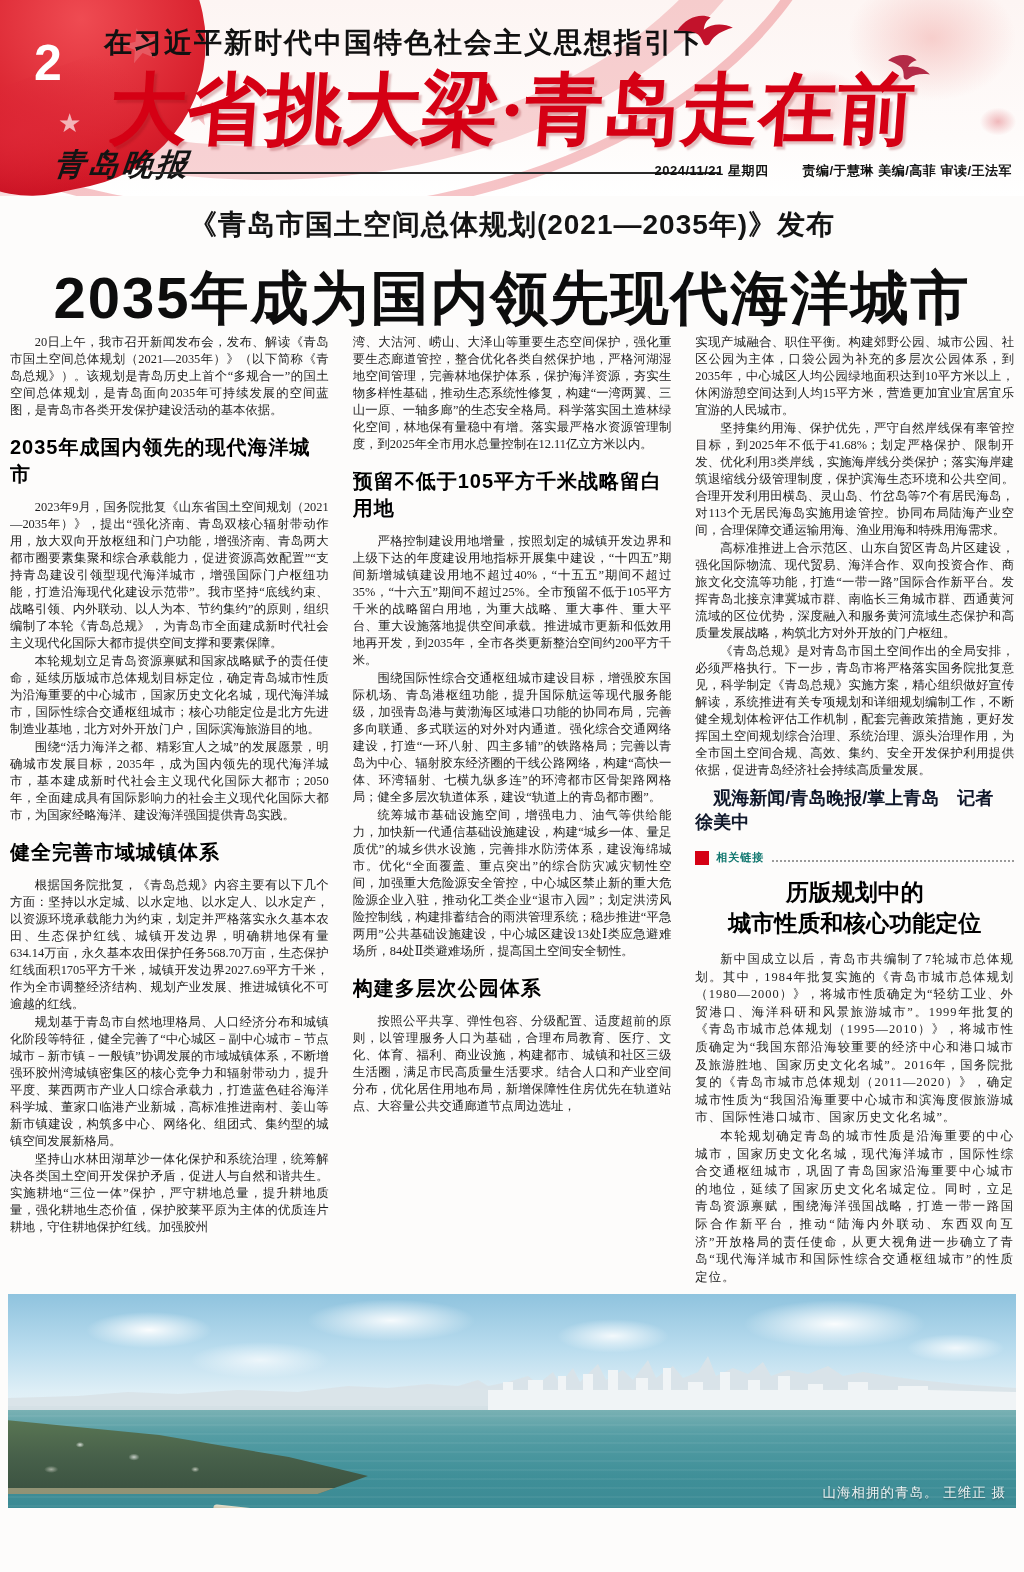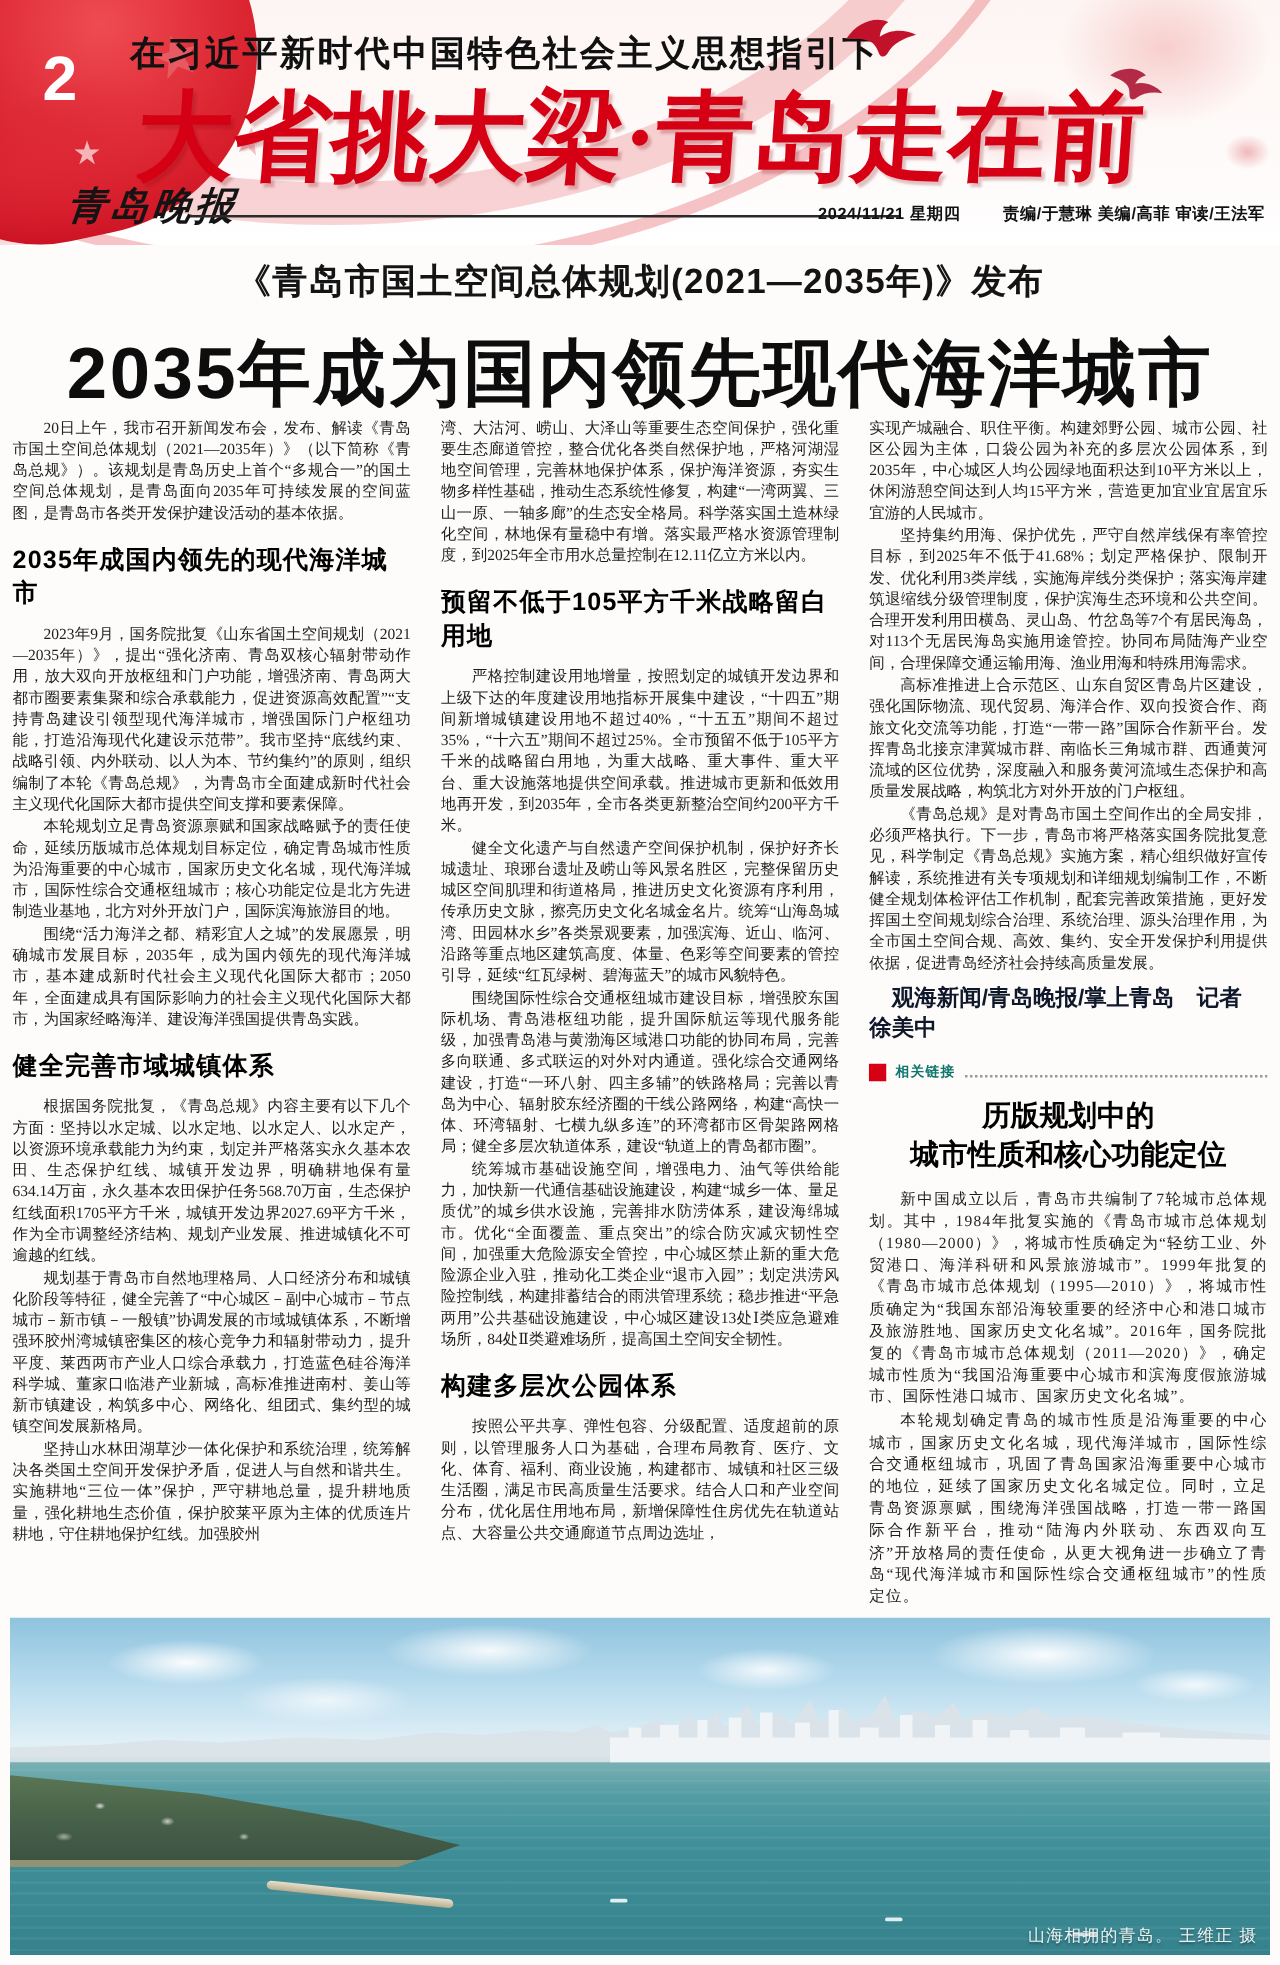--- a/index.html
+++ b/index.html
@@ -73,21 +73,21 @@
   
   .related { margin-top:16px; }
   .rel-tagrow { display:flex; align-items:center; font-family:"Liberation Sans","DejaVu Sans",sans-serif; }
   .rel-sq { width:14px; height:14px; background:#d50014; margin-right:7px; flex:none; }
   .rel-tag { font-size:11px; font-weight:800; color:#0f766e; letter-spacing:1px; }
   .rel-dots { flex:1; margin-left:8px; height:9px; border-bottom:2px dotted #9a9a9a; }
   .rel-title { text-align:center; font-family:Liberation Mono, monospace;
     font-weight:900; font-size:23px; line-height:1.35; color:#000; margin:14px 0 10px; }
   .related p { letter-spacing:1px; line-height:17.6px; }
   
-  .photo { position:absolute; left:8px; top:1294px; width:1008px; height:270px; overflow:hidden; }
+  .photo { position:absolute; left:8px; top:1294px; width:1008px; height:214px; overflow:hidden; }
   .sky { position:absolute; inset:0; height:120px;
     background:linear-gradient(180deg,#8fc3de 0%,#b9dcee 45%,#ddeef6 80%,#eaf4f8 100%); }
   .clouds { position:absolute; left:0; top:0; width:100%; height:120px;
     background:
       radial-gradient(90px 26px at 14% 30%, rgba(255,255,255,.95), rgba(255,255,255,0) 70%),
       radial-gradient(120px 30px at 38% 22%, rgba(255,255,255,.9), rgba(255,255,255,0) 70%),
       radial-gradient(80px 24px at 60% 35%, rgba(255,255,255,.85), rgba(255,255,255,0) 70%),
       radial-gradient(130px 34px at 82% 25%, rgba(255,255,255,.95), rgba(255,255,255,0) 70%),
       radial-gradient(70px 20px at 94% 45%, rgba(255,255,255,.8), rgba(255,255,255,0) 70%),
       radial-gradient(100px 26px at 25% 55%, rgba(255,255,255,.7), rgba(255,255,255,0) 70%); }
@@ -163,21 +163,20 @@
       <h3 class="sec-h">健全完善市域城镇体系</h3>
       <p>根据国务院批复，《青岛总规》内容主要有以下几个方面：坚持以水定城、以水定地、以水定人、以水定产，以资源环境承载能力为约束，划定并严格落实永久基本农田、生态保护红线、城镇开发边界，明确耕地保有量634.14万亩，永久基本农田保护任务568.70万亩，生态保护红线面积1705平方千米，城镇开发边界2027.69平方千米，作为全市调整经济结构、规划产业发展、推进城镇化不可逾越的红线。</p>
       <p>规划基于青岛市自然地理格局、人口经济分布和城镇化阶段等特征，健全完善了“中心城区－副中心城市－节点城市－新市镇－一般镇”协调发展的市域城镇体系，不断增强环胶州湾城镇密集区的核心竞争力和辐射带动力，提升平度、莱西两市产业人口综合承载力，打造蓝色硅谷海洋科学城、董家口临港产业新城，高标准推进南村、姜山等新市镇建设，构筑多中心、网络化、组团式、集约型的城镇空间发展新格局。</p>
       <p>坚持山水林田湖草沙一体化保护和系统治理，统筹解决各类国土空间开发保护矛盾，促进人与自然和谐共生。实施耕地“三位一体”保护，严守耕地总量，提升耕地质量，强化耕地生态价值，保护胶莱平原为主体的优质连片耕地，守住耕地保护红线。加强胶州</p>
     </div>
 
     <div class="col">
       <p class="cont">湾、大沽河、崂山、大泽山等重要生态空间保护，强化重要生态廊道管控，整合优化各类自然保护地，严格河湖湿地空间管理，完善林地保护体系，保护海洋资源，夯实生物多样性基础，推动生态系统性修复，构建“一湾两翼、三山一原、一轴多廊”的生态安全格局。科学落实国土造林绿化空间，林地保有量稳中有增。落实最严格水资源管理制度，到2025年全市用水总量控制在12.11亿立方米以内。</p>
       <h3 class="sec-h">预留不低于105平方千米战略留白用地</h3>
       <p>严格控制建设用地增量，按照划定的城镇开发边界和上级下达的年度建设用地指标开展集中建设，“十四五”期间新增城镇建设用地不超过40%，“十五五”期间不超过35%，“十六五”期间不超过25%。全市预留不低于105平方千米的战略留白用地，为重大战略、重大事件、重大平台、重大设施落地提供空间承载。推进城市更新和低效用地再开发，到2035年，全市各类更新整治空间约200平方千米。</p>
-      <p>健全文化遗产与自然遗产空间保护机制，保护好齐长城遗址、琅琊台遗址及崂山等风景名胜区，完整保留历史城区空间肌理和街道格局，推进历史文化资源有序利用，传承历史文脉，擦亮历史文化名城金名片。统筹“山海岛城湾、田园林水乡”各类景观要素，加强滨海、近山、临河、沿路等重点地区建筑高度、体量、色彩等空间要素的管控引导，延续“红瓦绿树、碧海蓝天”的城市风貌特色。</p>
       <p>围绕国际性综合交通枢纽城市建设目标，增强胶东国际机场、青岛港枢纽功能，提升国际航运等现代服务能级，加强青岛港与黄渤海区域港口功能的协同布局，完善多向联通、多式联运的对外对内通道。强化综合交通网络建设，打造“一环八射、四主多辅”的铁路格局；完善以青岛为中心、辐射胶东经济圈的干线公路网络，构建“高快一体、环湾辐射、七横九纵多连”的环湾都市区骨架路网格局；健全多层次轨道体系，建设“轨道上的青岛都市圈”。</p>
       <p>统筹城市基础设施空间，增强电力、油气等供给能力，加快新一代通信基础设施建设，构建“城乡一体、量足质优”的城乡供水设施，完善排水防涝体系，建设海绵城市。优化“全面覆盖、重点突出”的综合防灾减灾韧性空间，加强重大危险源安全管控，中心城区禁止新的重大危险源企业入驻，推动化工类企业“退市入园”；划定洪涝风险控制线，构建排蓄结合的雨洪管理系统；稳步推进“平急两用”公共基础设施建设，中心城区建设13处Ⅰ类应急避难场所，84处Ⅱ类避难场所，提高国土空间安全韧性。</p>
       <h3 class="sec-h">构建多层次公园体系</h3>
       <p>按照公平共享、弹性包容、分级配置、适度超前的原则，以管理服务人口为基础，合理布局教育、医疗、文化、体育、福利、商业设施，构建都市、城镇和社区三级生活圈，满足市民高质量生活要求。结合人口和产业空间分布，优化居住用地布局，新增保障性住房优先在轨道站点、大容量公共交通廊道节点周边选址，</p>
     </div>
 
     <div class="col">
       <p class="cont">实现产城融合、职住平衡。构建郊野公园、城市公园、社区公园为主体，口袋公园为补充的多层次公园体系，到2035年，中心城区人均公园绿地面积达到10平方米以上，休闲游憩空间达到人均15平方米，营造更加宜业宜居宜乐宜游的人民城市。</p>
       <p>坚持集约用海、保护优先，严守自然岸线保有率管控目标，到2025年不低于41.68%；划定严格保护、限制开发、优化利用3类岸线，实施海岸线分类保护；落实海岸建筑退缩线分级管理制度，保护滨海生态环境和公共空间。合理开发利用田横岛、灵山岛、竹岔岛等7个有居民海岛，对113个无居民海岛实施用途管控。协同布局陆海产业空间，合理保障交通运输用海、渔业用海和特殊用海需求。</p>
       <p>高标准推进上合示范区、山东自贸区青岛片区建设，强化国际物流、现代贸易、海洋合作、双向投资合作、商旅文化交流等功能，打造“一带一路”国际合作新平台。发挥青岛北接京津冀城市群、南临长三角城市群、西通黄河流域的区位优势，深度融入和服务黄河流域生态保护和高质量发展战略，构筑北方对外开放的门户枢纽。</p>

